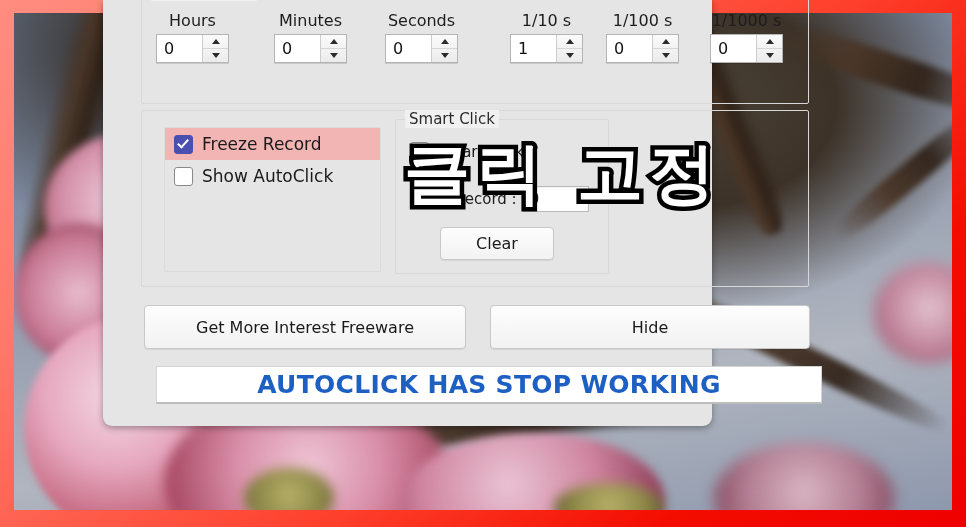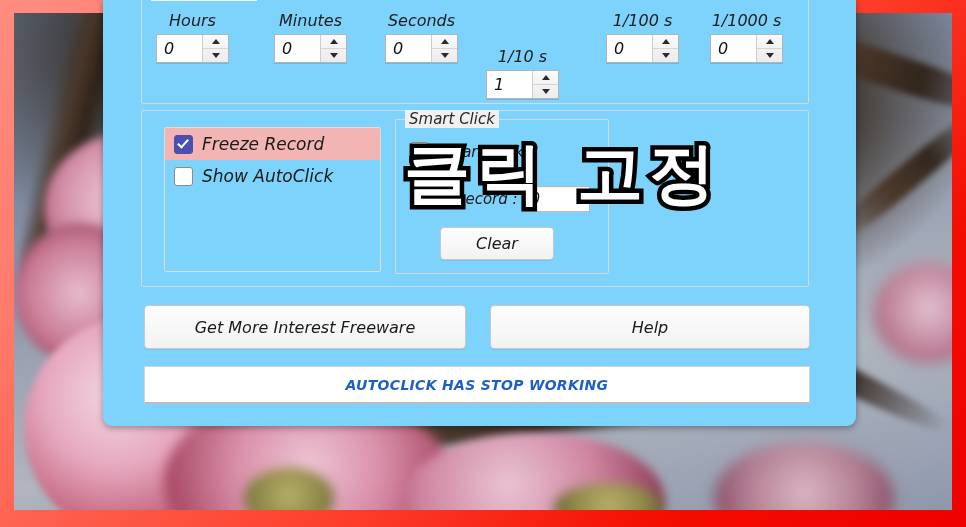--- a/index.html
+++ b/index.html
@@ -83,28 +83,27 @@
     background: radial-gradient(circle at 50% 45%, #b7b06a 0%, #8c8747 60%, #5e5c2e 95%);
   }
   #photo .l1 { left: 230px; top: 455px; width: 90px; height: 60px; }
   #photo .l2 { left: 540px; top: 470px; width: 110px; height: 50px; }
 
   
   #dialog {
     position: absolute;
     left: 103px;
     top: 0px;
-    width: 753px;
+    width: 609px;
     height: 426px;
-    background: #7dd3fc;
+    background: #e5e5e5;
     border-radius: 0 0 9px 9px;
     box-shadow: 0 2px 7px rgba(0,0,0,.35);
     font-size: 15px;
     color: #1b1b1b;
-    font-style: italic;
   }
 
   .groupbox {
     position: absolute;
     border: 1px solid #d8d8d8;
     border-radius: 2px;
   }
   .groupbox > .gb-title {
     position: absolute;
     top: -10px;
@@ -275,29 +274,29 @@
   }
   #combo-mod { left: 18px; top: 26px; width: 122px; }
   #combo-key { left: 18px; top: 72px; width: 122px; }
 
   
   #btn-freeware { position: absolute; left: 41px;  top: 305px; width: 320px; height: 42px; }
   #btn-help     { position: absolute; left: 387px; top: 305px; width: 318px; height: 42px; }
 
   #statusbar {
     position: absolute;
-    left: 41px; top: 366px;
+    left: 53px; top: 366px;
     width: 664px; height: 35px;
     background: #ffffff;
     border: 1px solid #d3d3d3;
     border-bottom: 2px solid #bdbdbd;
     display: flex;
     align-items: center;
     justify-content: center;
-    font-size: 14px;
+    font-size: 25px;
     font-weight: bold;
     color: #1e5fc4;
     letter-spacing: .3px;
   }
 
   
   #caption {
     position: absolute;
     left: 404px;
     top: 129px;
@@ -385,21 +384,21 @@
             <div class="half">
                 <span class="tri-up"></span>
               </div>
             <div class="half">
                 <span class="tri-dn"></span>
               </div>
           </div>
         </div>
       </div>
 
-      <div class="spin-col" style="left:344px; top:18px;margin-top:36px;">
+      <div class="spin-col" style="left:368px; top:18px;">
         <div class="spin-label">1/10 s</div>
         <div class="spinner">
           <div class="spin-value">1</div>
           <div class="spin-btns">
             <div class="half">
                 <span class="tri-up"></span>
               </div>
             <div class="half">
                 <span class="tri-dn"></span>
               </div>
@@ -463,20 +462,20 @@
           <span>Record :</span>
           <span class="mini-input">0</span>
         </div>
 
         <div class="btn" id="btn-clear">Clear</div>
       </div>
 
     </div>
 
     <div class="btn" id="btn-freeware">Get More Interest Freeware</div>
-    <div class="btn" id="btn-help">Help</div>
+    <div class="btn" id="btn-help">Hide</div>
 
     <div id="statusbar">AUTOCLICK HAS STOP WORKING</div>
   </div>
 
   <div id="caption">클릭 고정</div>
 
 </div>
 
 </body></html>

